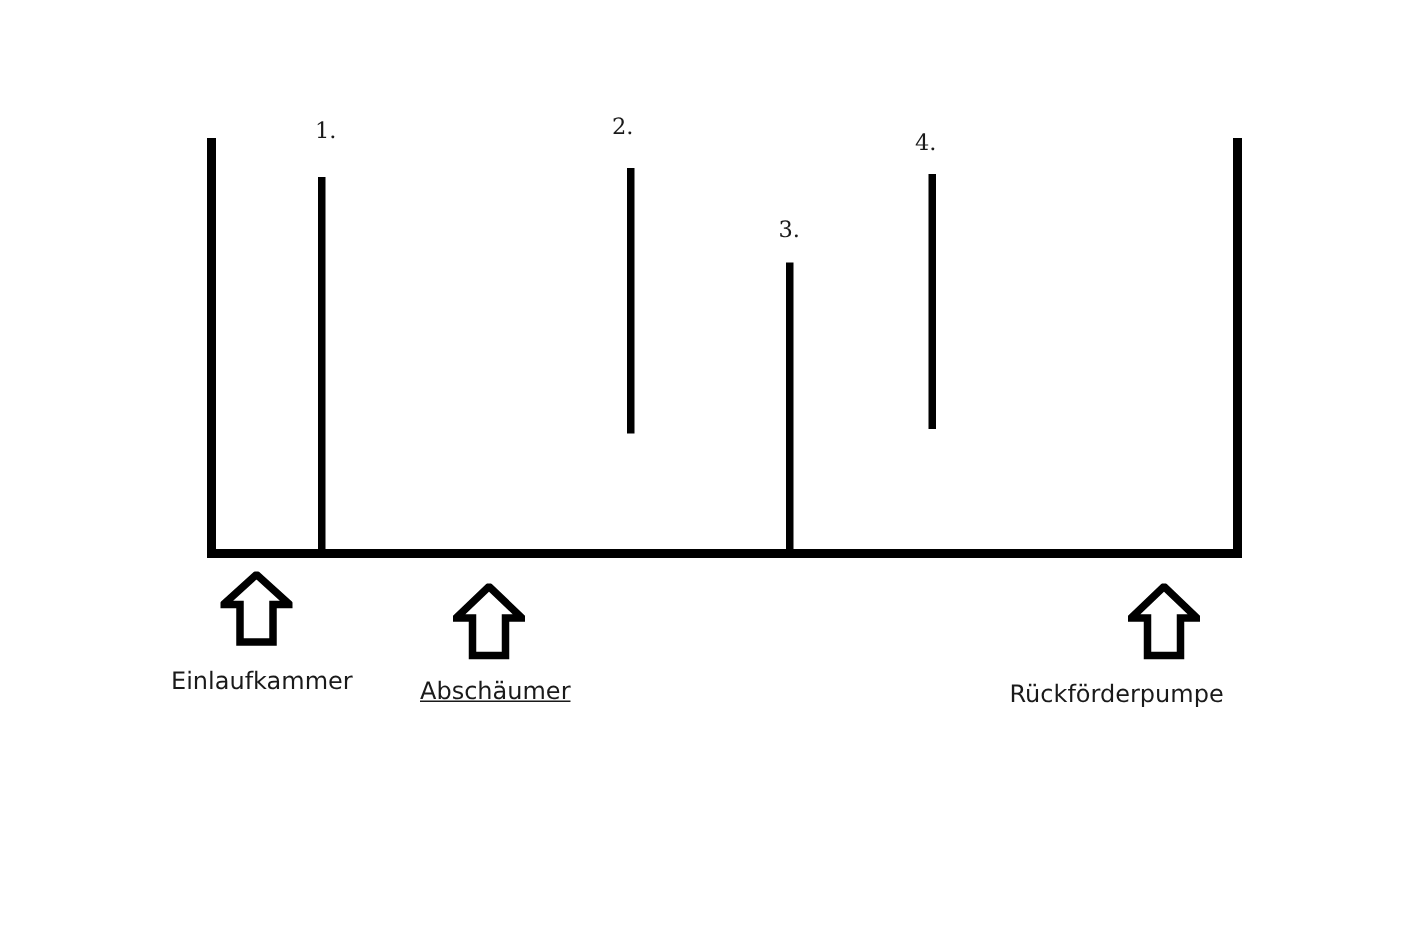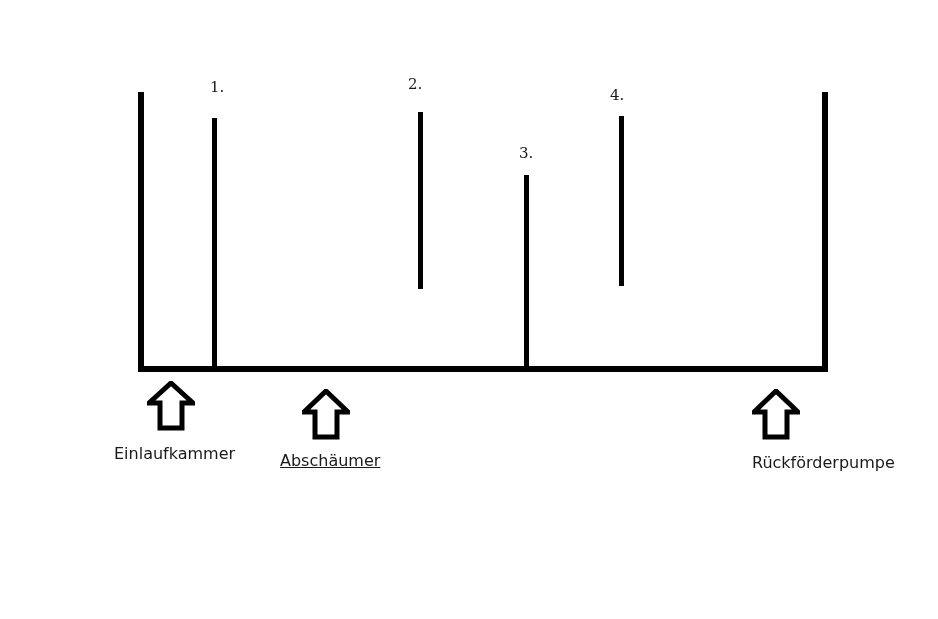--- a/index.html
+++ b/index.html
@@ -77,15 +77,15 @@
       <polygon points="24,2 46,23 35,23 35,48 13,48 13,23 2,23" fill="#ffffff" stroke="#000000" stroke-width="5" stroke-linejoin="miter"></polygon>
     </svg>
   </div>
   <div class="port-label" id="port-1-label" style="left: 280px; top: 453px; text-decoration: underline;">Abschäumer</div>
 
   <div class="arrow" id="port-2-arrow" style="left: 752px; top: 389px;">
     <svg viewBox="0 0 48 51" width="48" height="51" aria-hidden="true">
       <polygon points="24,2 46,23 35,23 35,48 13,48 13,23 2,23" fill="#ffffff" stroke="#000000" stroke-width="5" stroke-linejoin="miter"></polygon>
     </svg>
   </div>
-  <div class="port-label" id="port-2-label" style="left: 752px; top: 455px;">Rückförderpumpe</div>
+  <div class="port-label" id="port-2-label" style="left: 673px; top: 455px;">Rückförderpumpe</div>
 
 </div>
 
 </body></html>

